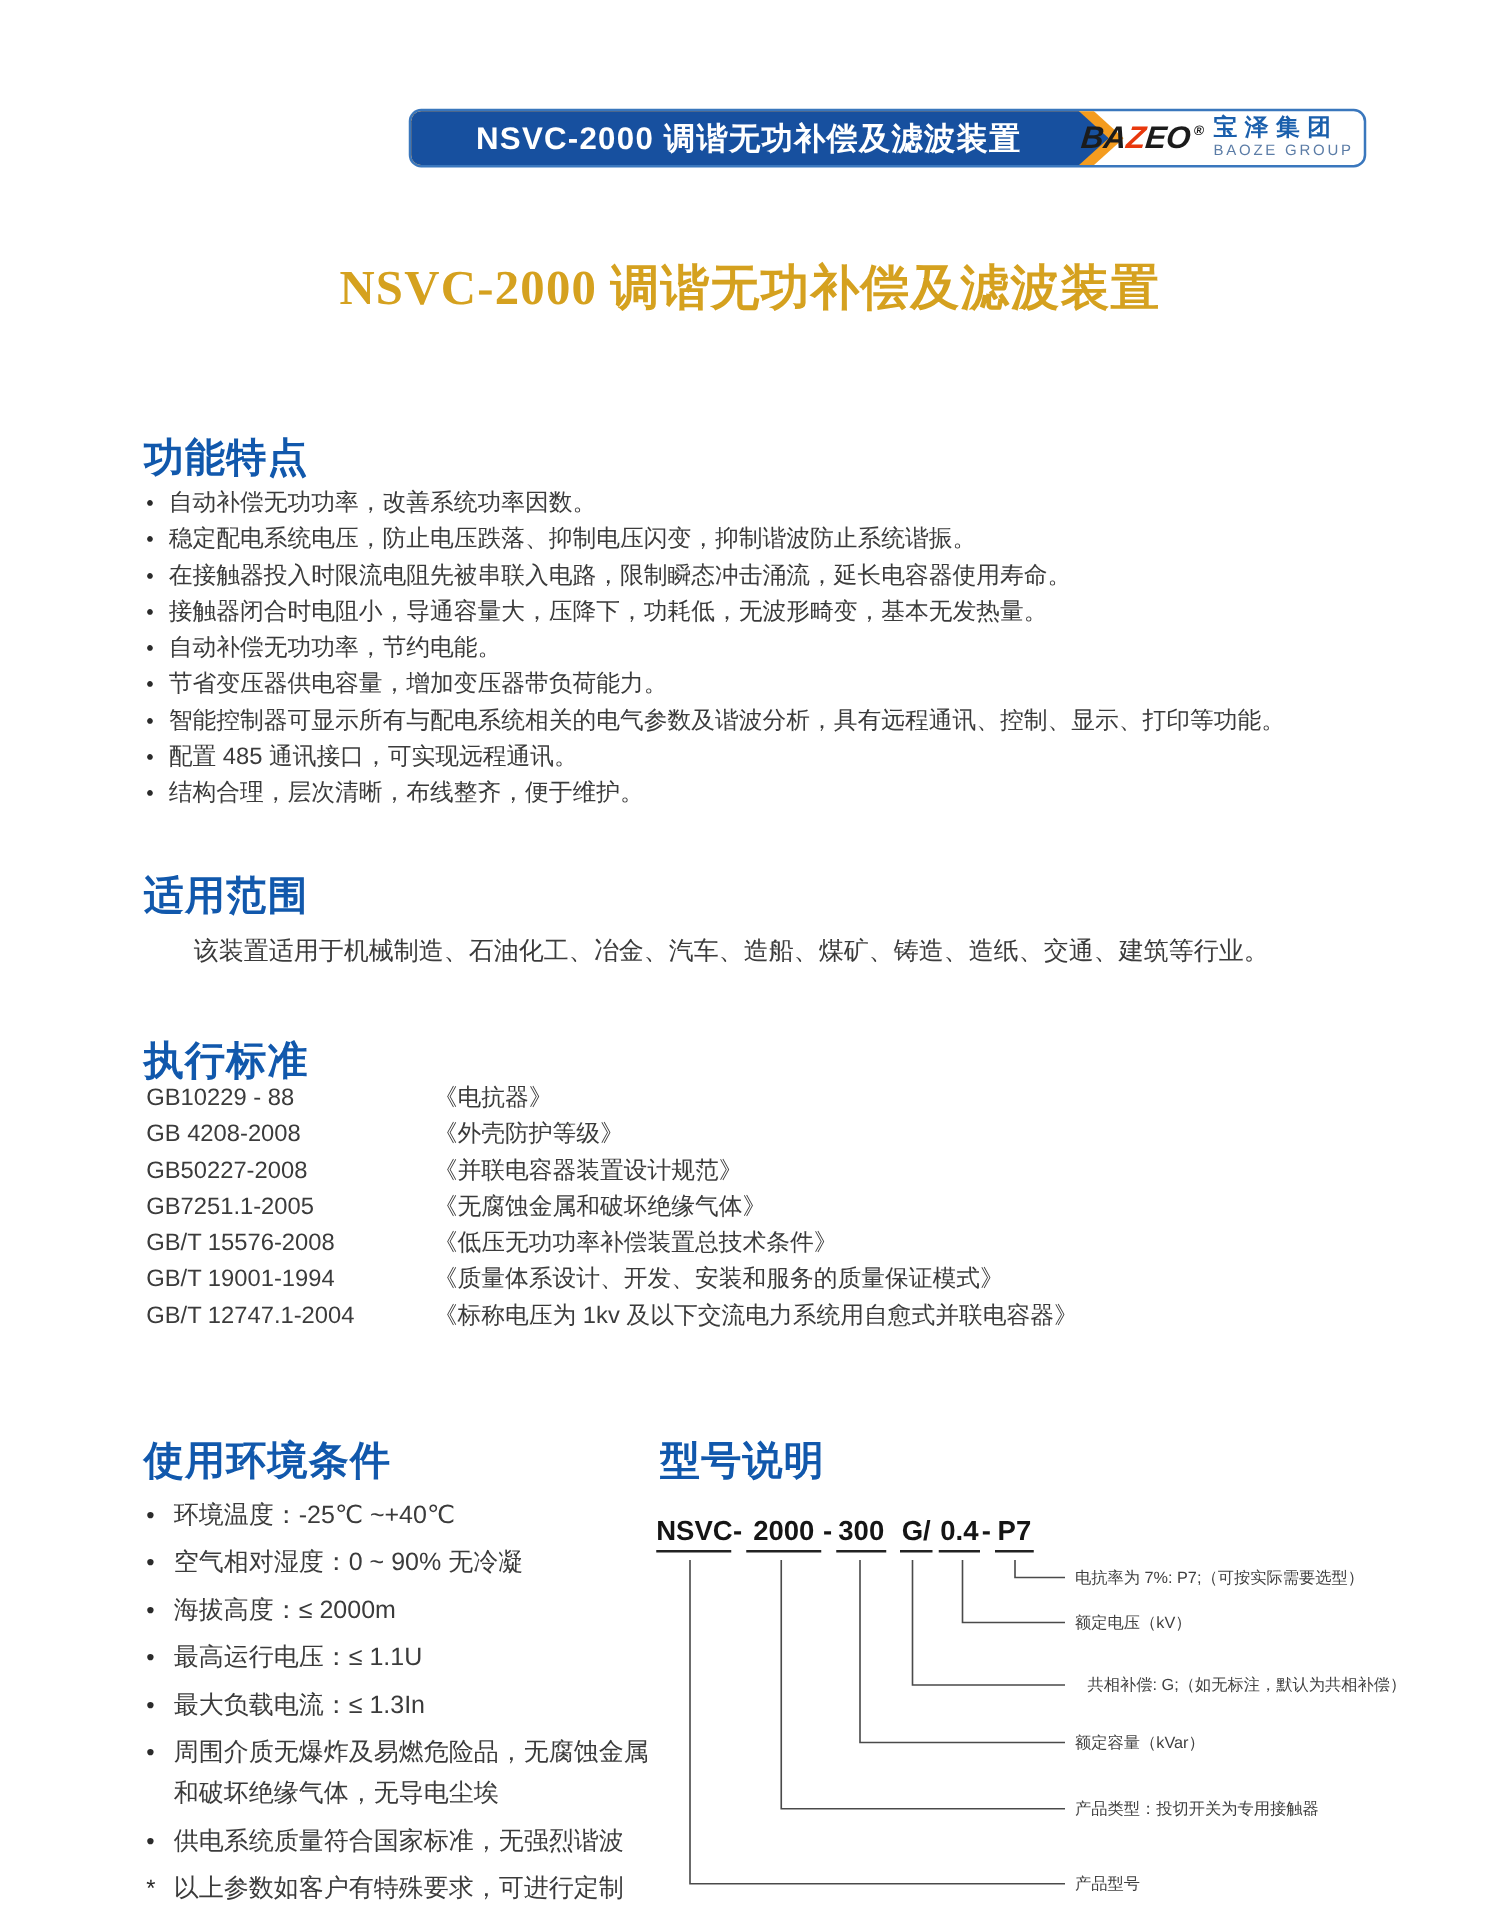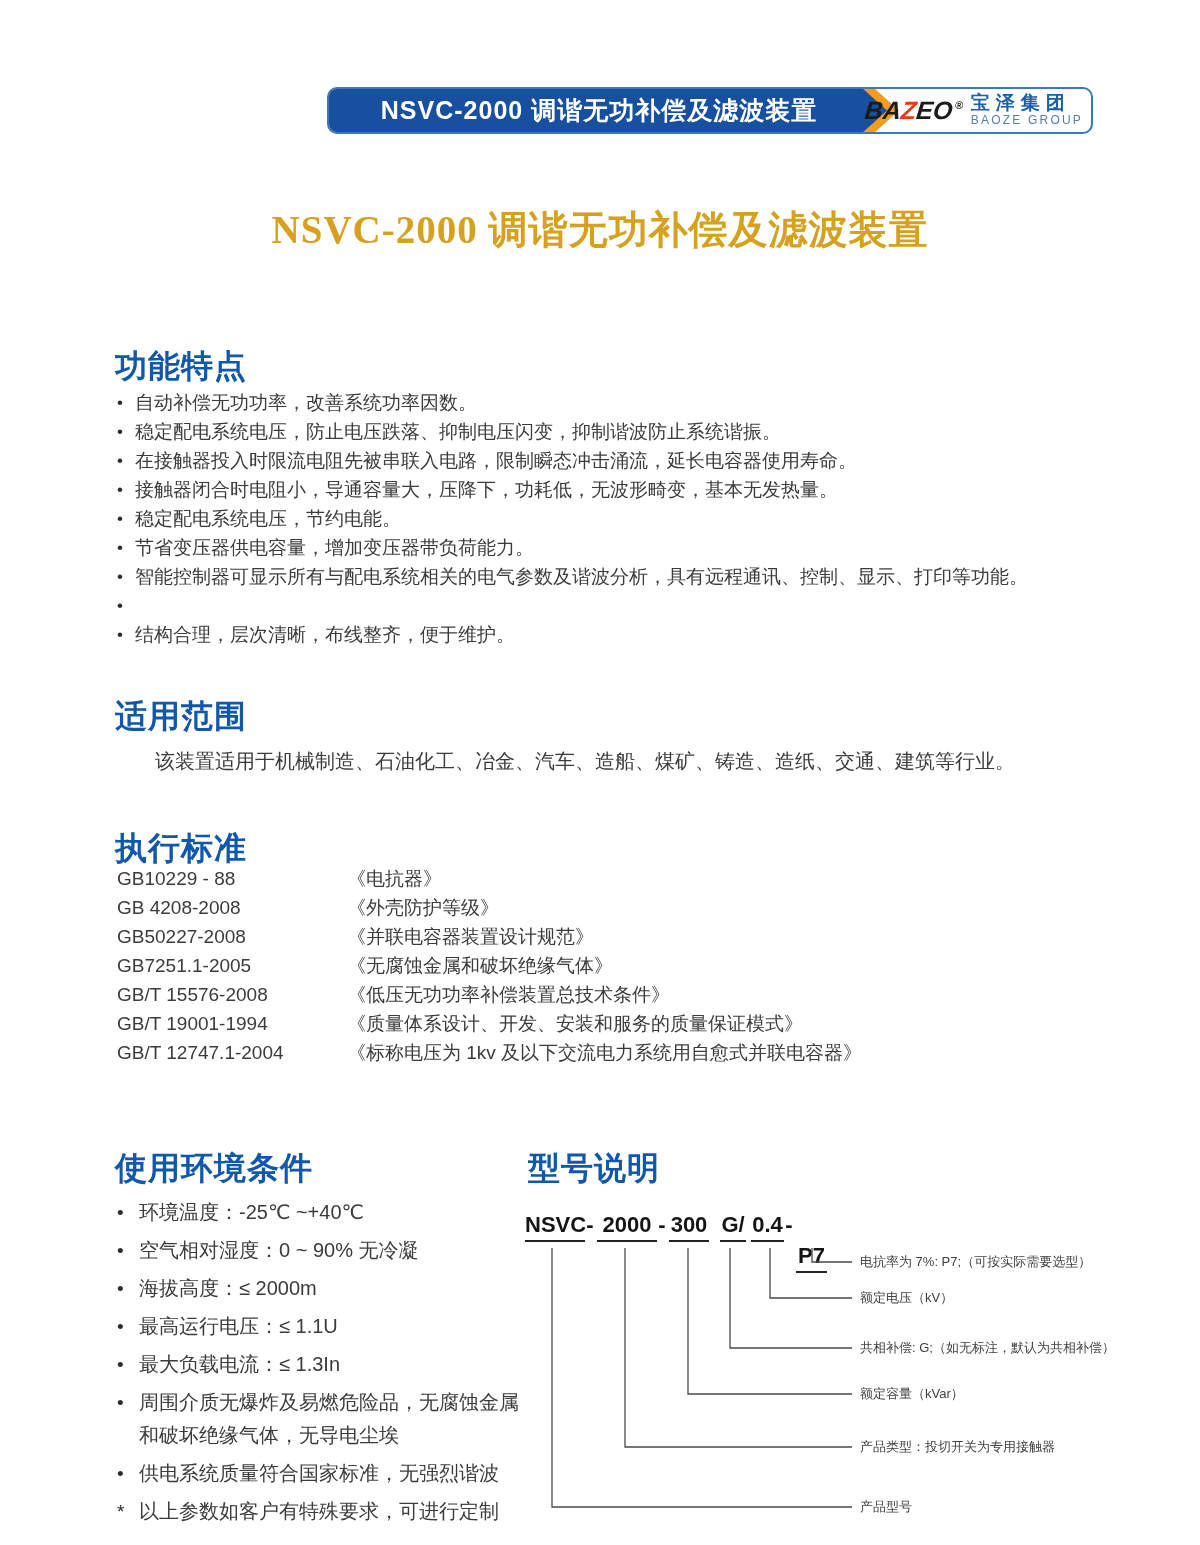--- a/index.html
+++ b/index.html
@@ -99,32 +99,33 @@
       <div class="bullet-item">
         <span class="marker">•</span>
         <span class="btext">在接触器投入时限流电阻先被串联入电路，限制瞬态冲击涌流，延长电容器使用寿命。</span>
       </div>
       <div class="bullet-item">
         <span class="marker">•</span>
         <span class="btext">接触器闭合时电阻小，导通容量大，压降下，功耗低，无波形畸变，基本无发热量。</span>
       </div>
       <div class="bullet-item">
         <span class="marker">•</span>
-        <span class="btext">稳定配电系统电压，节约电能。</span>
+        <span class="btext">自动补偿无功功率，节约电能。</span>
       </div>
       <div class="bullet-item">
         <span class="marker">•</span>
         <span class="btext">节省变压器供电容量，增加变压器带负荷能力。</span>
       </div>
       <div class="bullet-item">
         <span class="marker">•</span>
         <span class="btext">智能控制器可显示所有与配电系统相关的电气参数及谐波分析，具有远程通讯、控制、显示、打印等功能。</span>
       </div>
       <div class="bullet-item">
         <span class="marker">•</span>
+        <span class="btext">配置 485 通讯接口，可实现远程通讯。</span>
       </div>
       <div class="bullet-item">
         <span class="marker">•</span>
         <span class="btext">结构合理，层次清晰，布线整齐，便于维护。</span>
       </div>
     </div>
 
   <h2 class="sec" id="h-scope">适用范围</h2>
   <p class="scope-text">该装置适用于机械制造、石油化工、冶金、汽车、造船、煤矿、铸造、造纸、交通、建筑等行业。</p>
 
@@ -200,33 +201,33 @@
   <div class="model-diagram">
     <div id="model-segments">
         <span class="mseg u" style="left: 5px; width: 60px; position: absolute;">NSVC</span>
         <span class="mseg" style="left: 65px; width: 10px; position: absolute;">-</span>
         <span class="mseg u" style="left: 77px; width: 60px; position: absolute;">2000</span>
         <span class="mseg" style="left: 137px; width: 10px; position: absolute;">-</span>
         <span class="mseg u" style="left: 149px; width: 40px; position: absolute;">300</span>
         <span class="mseg u" style="left: 200px; width: 26px; position: absolute;">G/</span>
         <span class="mseg u" style="left: 231px; width: 33px; position: absolute;">0.4</span>
         <span class="mseg" style="left: 264px; width: 10px; position: absolute;">-</span>
-        <span class="mseg u" style="left: 276px; width: 31px; position: absolute; margin-top: 31px;">P7</span>
+        <span class="mseg u" style="left: 276px; width: 31px; position: absolute;">P7</span>
       </div>
     <svg id="model-lines" viewBox="0 0 345 280">
         <polyline points="292,0 292,14 332,14" fill="none" stroke="#4a4a4a" stroke-width="1.3"></polyline>
         <polyline points="250,0 250,50 332,50" fill="none" stroke="#4a4a4a" stroke-width="1.3"></polyline>
         <polyline points="210,0 210,100 332,100" fill="none" stroke="#4a4a4a" stroke-width="1.3"></polyline>
         <polyline points="168,0 168,146 332,146" fill="none" stroke="#4a4a4a" stroke-width="1.3"></polyline>
         <polyline points="105,0 105,199 332,199" fill="none" stroke="#4a4a4a" stroke-width="1.3"></polyline>
         <polyline points="32,0 32,259 332,259" fill="none" stroke="#4a4a4a" stroke-width="1.3"></polyline>
       </svg>
     <div id="model-labels">
         <div class="mlabel" style="top: 41px;">电抗率为 7%: P7;（可按实际需要选型）</div>
         <div class="mlabel" style="top: 77px;">额定电压（kV）</div>
-        <div class="mlabel" style="top: 127px;">共相补偿: G;（如无标注，默认为共相补偿）</div>
+        <div class="mlabel" style="top: 127px; margin-left: 10px;">共相补偿: G;（如无标注，默认为共相补偿）</div>
         <div class="mlabel" style="top: 173px;">额定容量（kVar）</div>
         <div class="mlabel" style="top: 226px;">产品类型：投切开关为专用接触器</div>
         <div class="mlabel" style="top: 286px;">产品型号</div>
       </div>
   </div>
 
 </div>
 
 </body></html>

